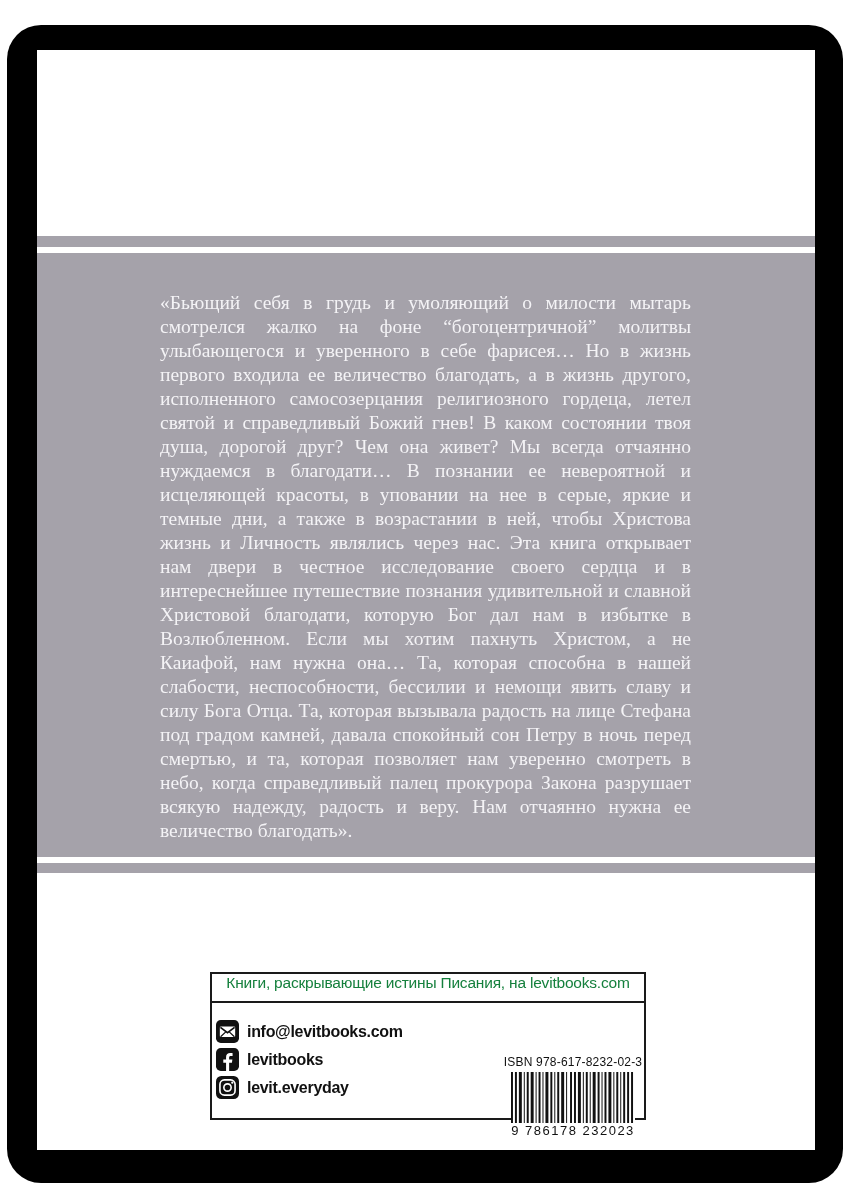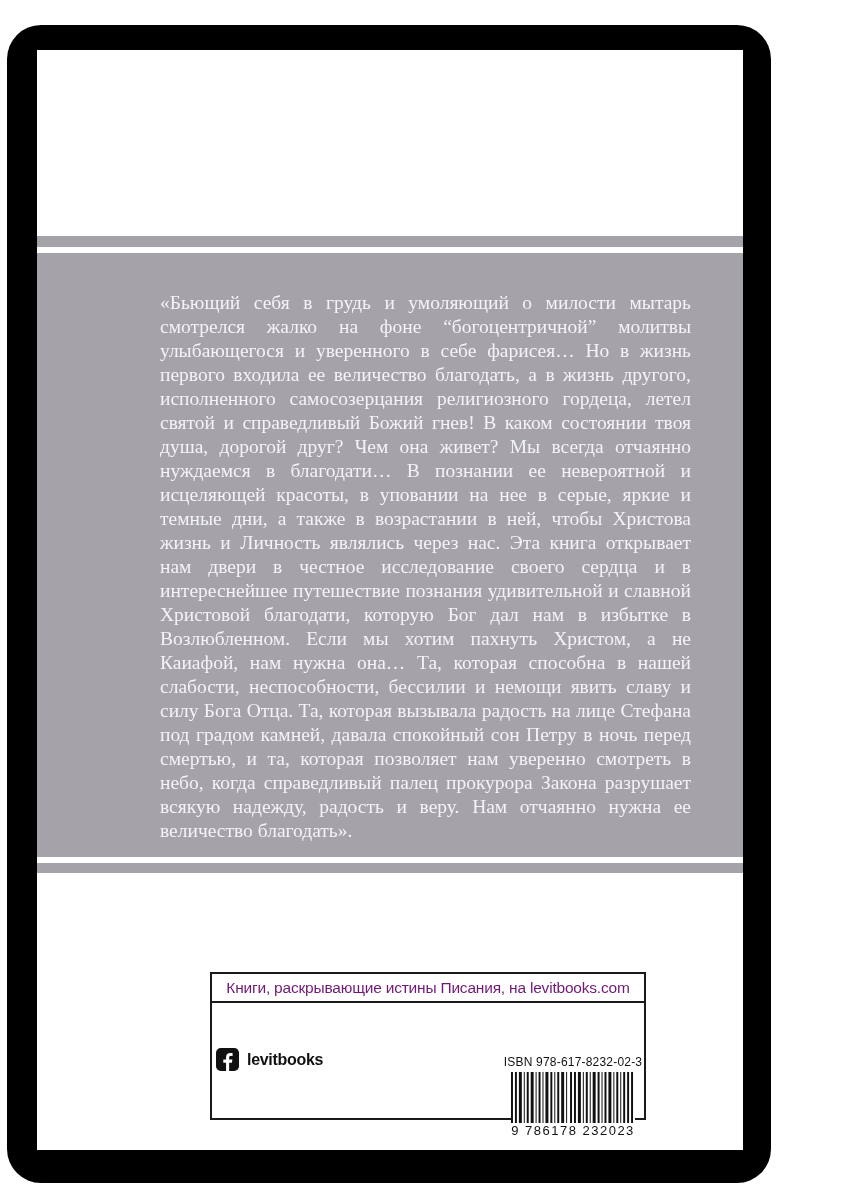--- a/index.html
+++ b/index.html
@@ -1,20 +1,20 @@
 <!DOCTYPE html>
 <html><head>
 <meta charset="utf-8">
 <style>
   * { margin: 0; padding: 0; box-sizing: border-box; }
   html, body { width: 850px; height: 1200px; background: #ffffff; overflow: hidden; }
   body { position: relative; font-family: "Liberation Sans", sans-serif; }
 
   .frame {
-    position: absolute; left: 7px; top: 25px; width: 764px; height: 1158px;
+    position: absolute; left: 7px; top: 25px; width: 836px; height: 1158px;
     background: #000000; border-radius: 34px;
   }
   .page {
     position: absolute; left: 30px; top: 25px; right: 28px; bottom: 33px;
     background: #ffffff;
   }
 
   .stripe { position: absolute; left: 0; right: 0; }
   .stripe-top { top: 186px; height: 11px; }
   .stripe-bottom { top: 813px; height: 10px; }
@@ -36,22 +36,22 @@
     color: #f4f3f6; text-align: right;
   }
   .attr-name { font-weight: bold; }
 
   .pubbox {
     position: absolute; left: 173px; top: 922px; width: 436px; height: 148px;
     background: #ffffff; border: 2px solid #1a1a1a;
   }
   .pubbox-header {
     height: 29px; border-bottom: 2px solid #1a1a1a;
-    display: flex; align-items: center; justify-content: center;
-    font-size: 15.5px; letter-spacing: -0.2px; color: #701a75;
+    display: flex; align-items: flex-start; justify-content: center;
+    font-size: 15.5px; letter-spacing: -0.2px; color: #15803d;
     white-space: pre;
   }
   .pubbox-header b { font-weight: normal; }
   .pubbox-body {
     display: flex; height: 113px;
   }
   .logo-col {
     width: 128px; display: flex; flex-direction: column;
     align-items: center; justify-content: center; padding-top: 4px;
   }
@@ -101,23 +101,41 @@
     <div class="pubbox">
       <div class="pubbox-header"><span>Книги, раскрывающие истины Писания, на </span><b>levitbooks.com</b></div>
 
       <div class="pubbox-body">
 
 
         <div class="social-col">
           <div class="social-row">
             <svg viewBox="0 0 24 24" xmlns="http://www.w3.org/2000/svg">
               <rect width="24" height="24" rx="5" fill="#111"></rect>
+              <rect x="4" y="6.8" width="16" height="11" rx="1.2" fill="#fff"></rect>
+              <path d="M4.6 7.6 L12 13.2 L19.4 7.6" fill="none" stroke="#111" stroke-width="1.7"></path>
+              <path d="M4.8 17.4 L10.2 12.4 M19.2 17.4 L13.8 12.4" fill="none" stroke="#111" stroke-width="1.3"></path>
+            </svg>
+            <span class="social-label">info@levitbooks.com</span>
+          </div>
+          <div class="social-row">
+            <svg viewBox="0 0 24 24" xmlns="http://www.w3.org/2000/svg">
+              <rect width="24" height="24" rx="5" fill="#111"></rect>
               <path d="M13.7 24 v-8.6 h2.9 l0.5 -3.3 h-3.4 v-2.1 c0 -1 0.35 -1.7 1.8 -1.7 h1.8 V5.4 c-0.3 -0.05 -1.4 -0.13 -2.6 -0.13 -2.5 0 -4.2 1.5 -4.2 4.3 v2.5 H7.6 v3.3 h2.9 V24 z" fill="#fff"></path>
             </svg>
             <span class="social-label">levitbooks</span>
+          </div>
+          <div class="social-row">
+            <svg viewBox="0 0 24 24" xmlns="http://www.w3.org/2000/svg">
+              <rect width="24" height="24" rx="5.5" fill="#111"></rect>
+              <rect x="4.1" y="4.1" width="15.8" height="15.8" rx="4.6" fill="none" stroke="#fff" stroke-width="1.7"></rect>
+              <circle cx="12" cy="12" r="3.8" fill="none" stroke="#fff" stroke-width="1.7"></circle>
+              <circle cx="17" cy="7" r="1.2" fill="#fff"></circle>
+            </svg>
+            <span class="social-label">levit.everyday</span>
           </div>
         </div>
 
         <div class="isbn-col">
           <div class="isbn-text">ISBN 978-617-8232-02-3</div>
           <div class="barcode">
             <svg viewBox="0 0 126 66" preserveAspectRatio="none" xmlns="http://www.w3.org/2000/svg">
               <g fill="#111">
                 <rect x="0" width="2" height="64"></rect>
                   <rect x="4" width="2" height="64"></rect>

